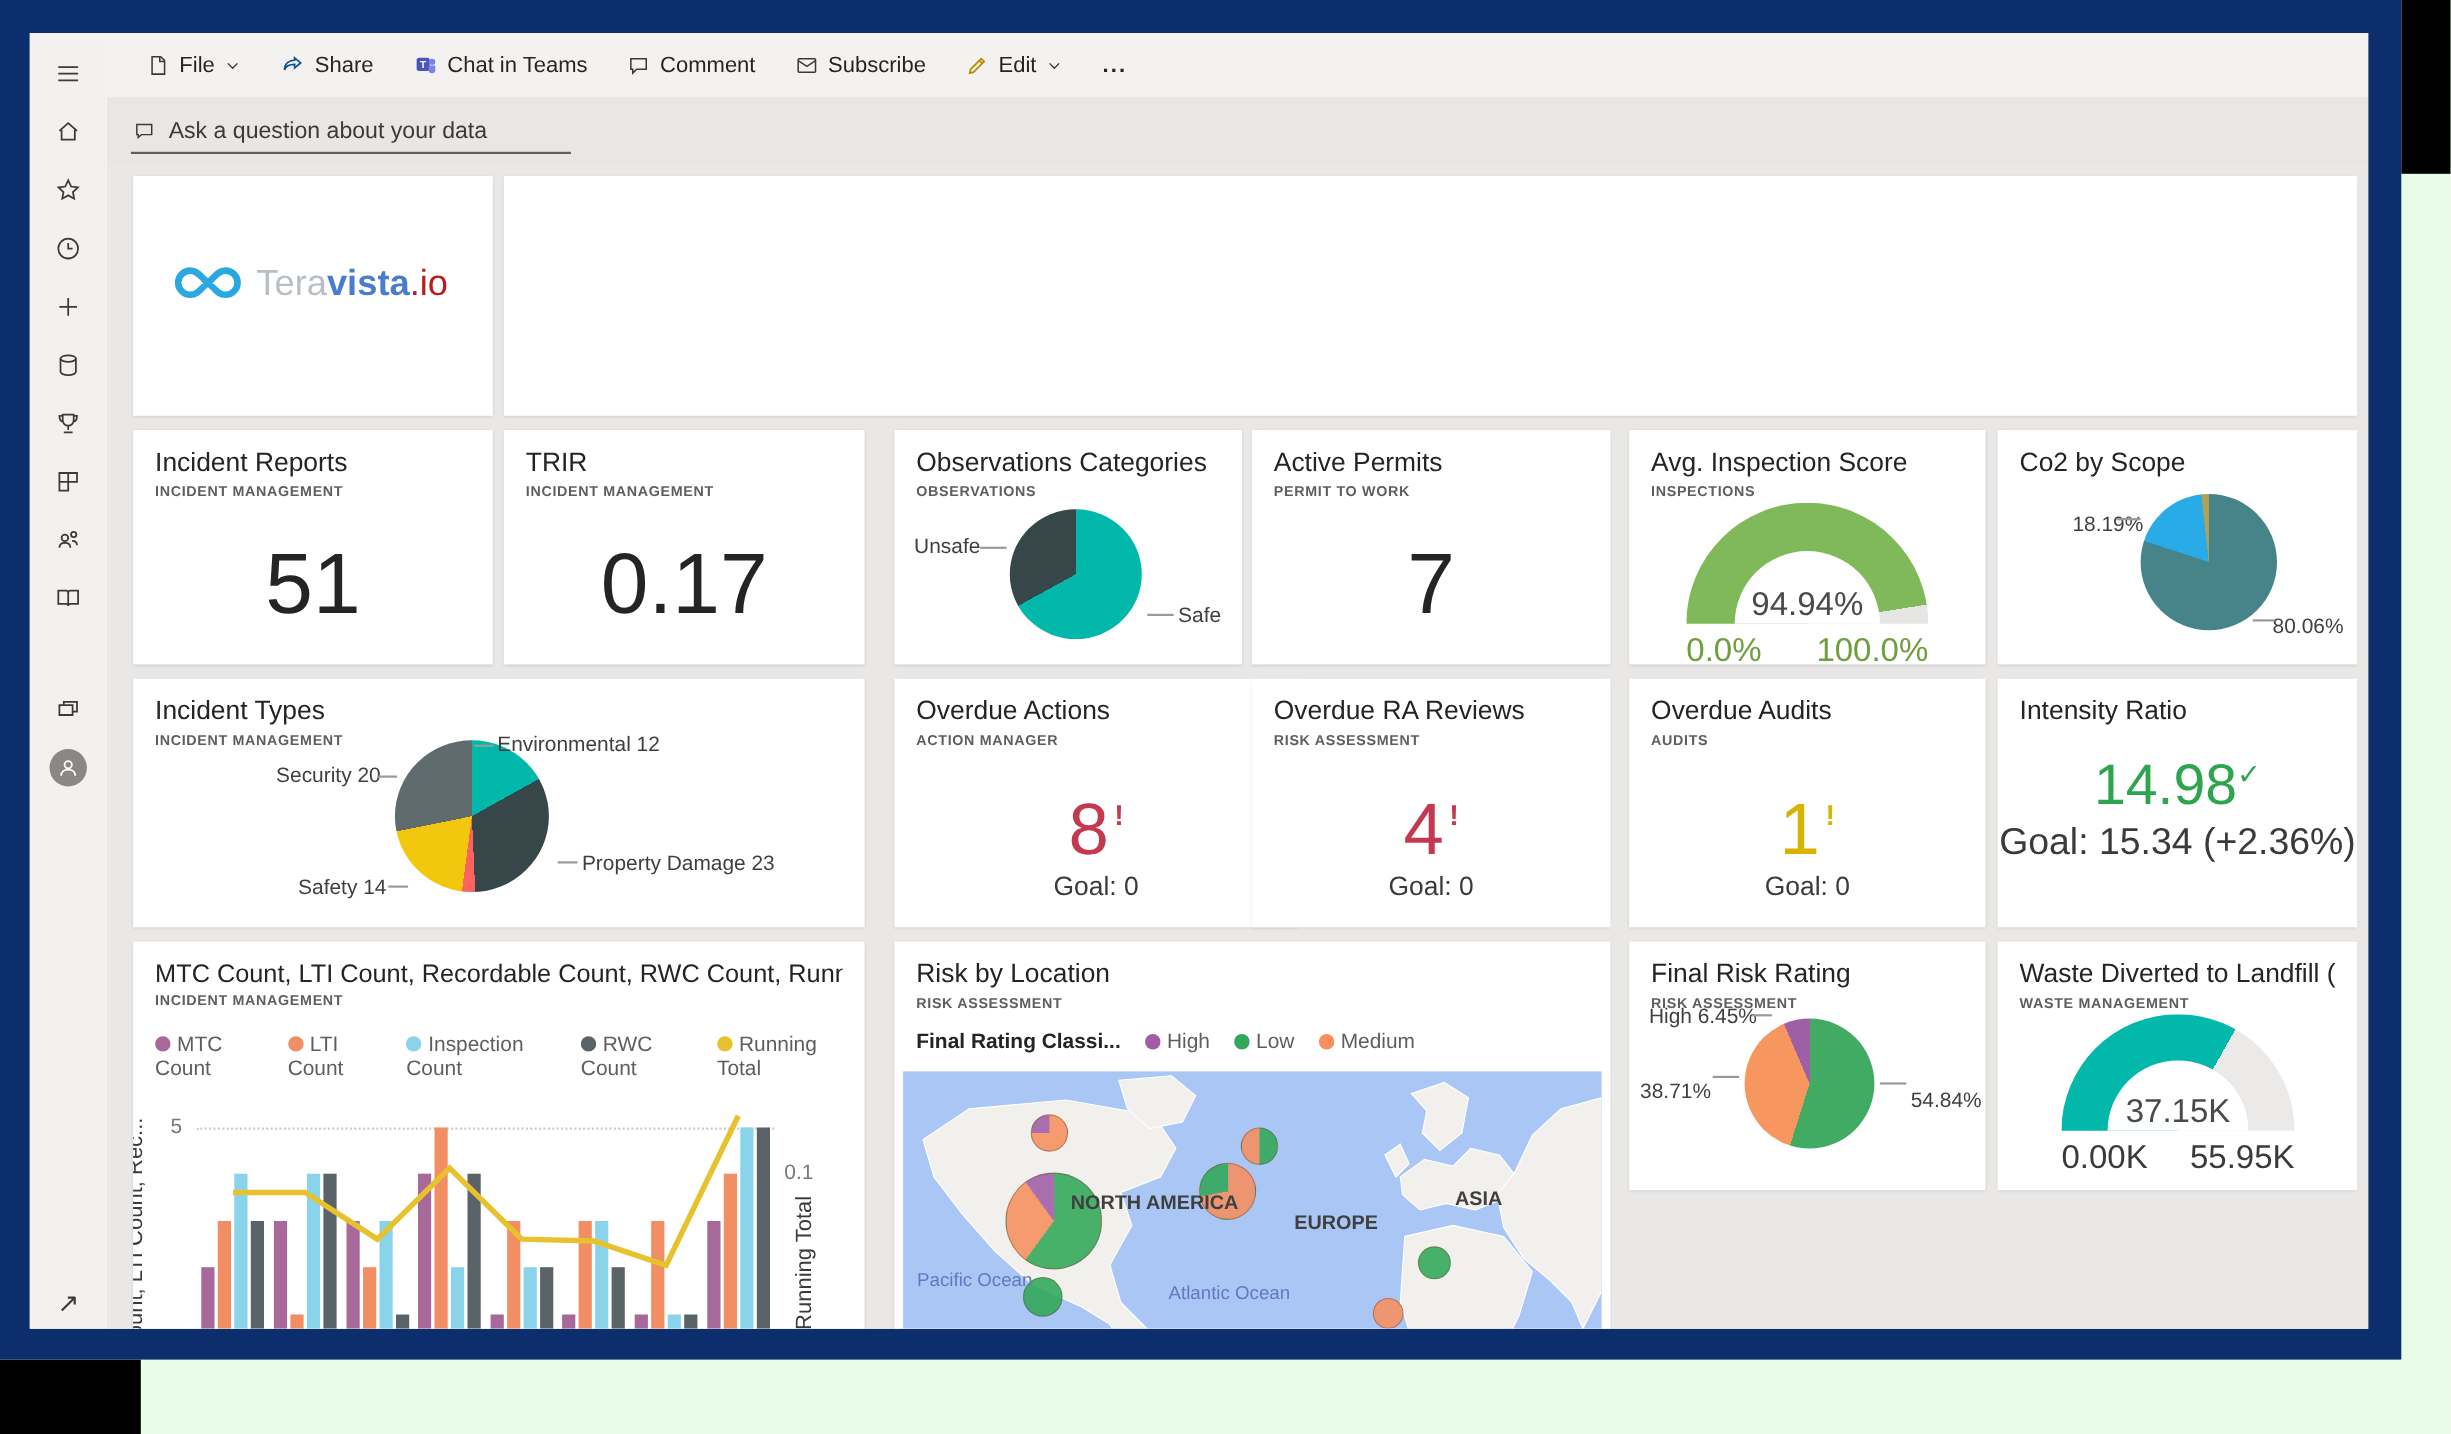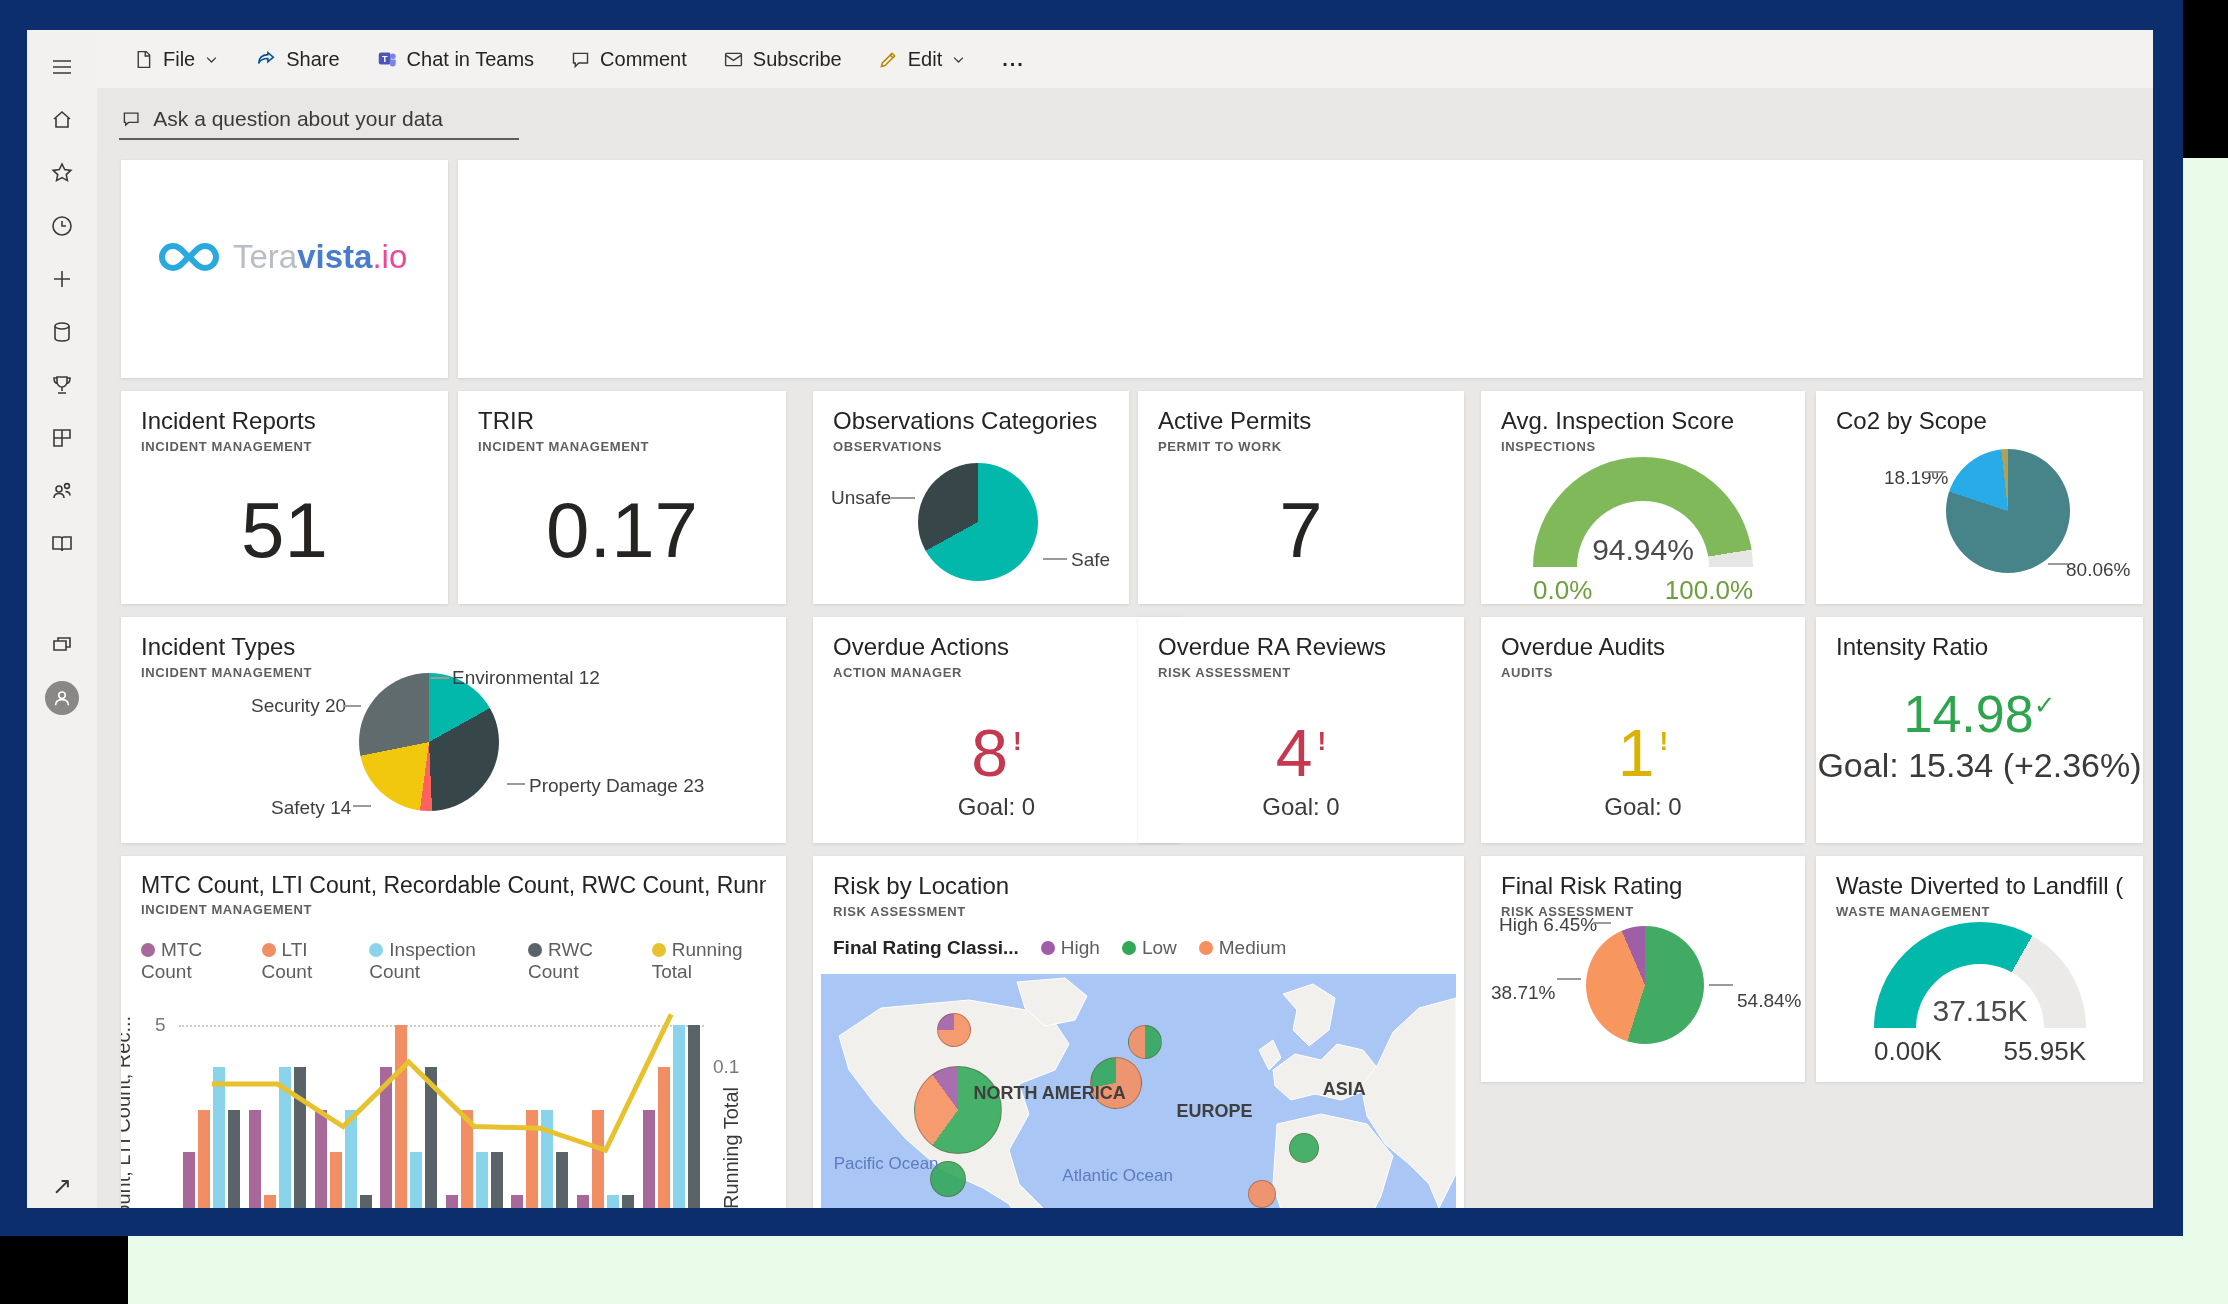--- a/index.html
+++ b/index.html
@@ -37,21 +37,21 @@
   .kpi-alert{font-size:26px;font-weight:bold;vertical-align:26px;margin-left:5px;}
   .kpi-goal{font-size:24px;color:#3b3a39;margin-top:2px;}
   .pie{border-radius:50%;position:absolute;}
   .callout{position:absolute;font-size:19px;color:#3f3f3f;white-space:nowrap;}
   .cline{position:absolute;background:#9a9a9a;}
   
   .gauge{position:relative;overflow:hidden;}
   .gauge-arc{position:absolute;left:0;top:0;border-radius:50%;}
   .gauge-hole{position:absolute;border-radius:50%;background:#fff;}
   .gauge-val{position:absolute;left:0;right:0;bottom:0;text-align:center;font-size:30px;color:#4a4a4a;}
-  .gauge-minmax{display:flex;justify-content:space-between;font-size:26px;margin-top:8px;}
+  .gauge-minmax{display:flex;justify-content:space-between;font-size:30px;margin-top:8px;}
   
   .axis-label{position:absolute;font-size:20px;color:#3b3a39;white-space:nowrap;}
   .rot{transform:rotate(-90deg);transform-origin:left bottom;}
   .legend-row{display:flex;gap:22px;align-items:center;font-size:19px;color:#605e5c;margin-top:22px;flex-wrap:nowrap;}
   .dot{width:14px;height:14px;border-radius:50%;display:inline-block;margin-right:6px;vertical-align:-1px;}
   #mtc-plot{position:absolute;left:58px;top:150px;width:525px;height:231px;display:flex;align-items:flex-end;}
   .bar-group{flex:1;display:flex;align-items:flex-end;justify-content:center;gap:3px;height:100%;}
   .bar{width:12px;}
   .gridline{position:absolute;left:58px;width:525px;border-top:2px dotted #cfcdcb;}
   .tick{position:absolute;font-size:19px;color:#7a7876;}
@@ -210,21 +210,21 @@
       </div>
 
       <div class="canvas">
 
         <div class="tile" style="left:24px;top:8px;width:327px;height:218px;">
           <div style="position:absolute;left:36px;top:78px;display:flex;align-items:center;gap:12px;">
             <svg width="64" height="38" viewBox="0 0 64 38">
               <path d="M16 8c-6 0-11 5-11 11s5 11 11 11c8 0 10-7 16-11-6-4-8-11-16-11zm32 0c6 0 11 5 11 11s-5 11-11 11c-8 0-10-7-16-11 6-4 8-11 16-11z" fill="none" stroke="#2aa9e0" stroke-width="6"></path>
             </svg>
             <div style="font-size:33px;white-space:nowrap;">
-              <span style="color:#b9bec6;">Tera</span><span style="color:#4a7ccd;font-weight:bold;">vista</span><span style="color:#ec4899;">.io</span>
+              <span style="color:#b9bec6;">Tera</span><span style="color:#4a7ccd;font-weight:bold;">vista</span><span style="color:#b91c1c;">.io</span>
             </div>
           </div>
         </div>
         <div class="tile" style="left:361px;top:8px;width:1685px;height:218px;"></div>
 
         <div class="tile" style="left:24px;top:239px;width:327px;height:213px;">
           <div class="tile-title">Incident Reports</div>
           <div class="tile-sub">INCIDENT MANAGEMENT</div>
           <div class="big-num">51</div>
         </div>

